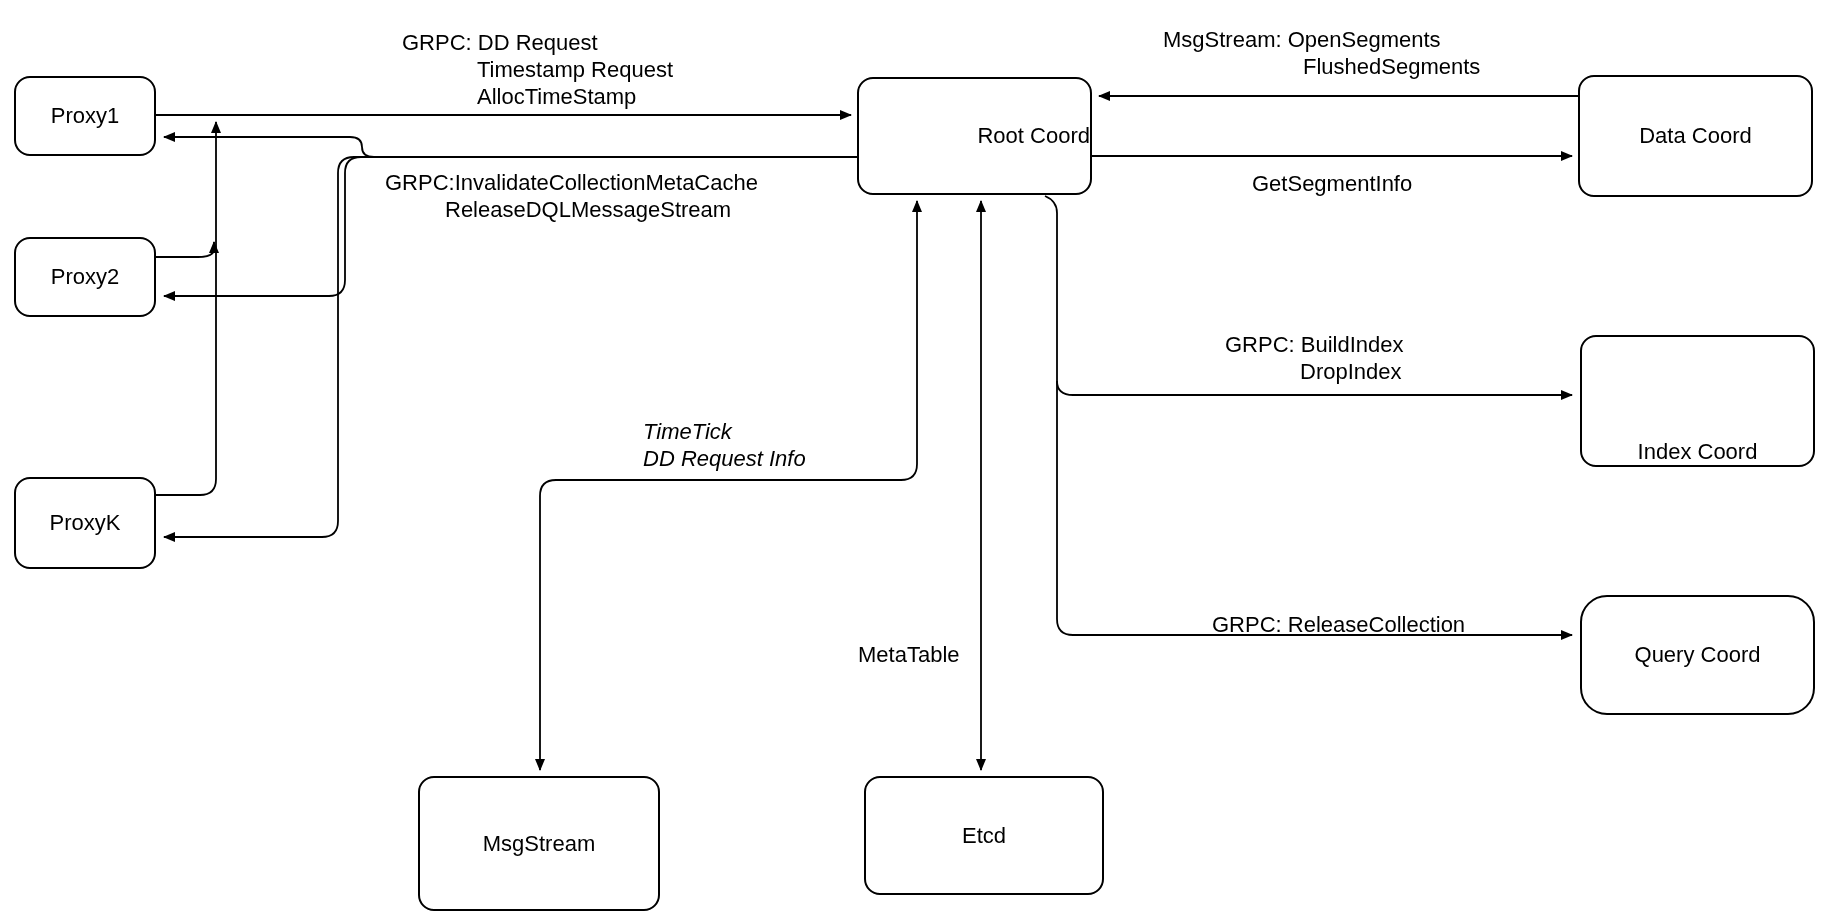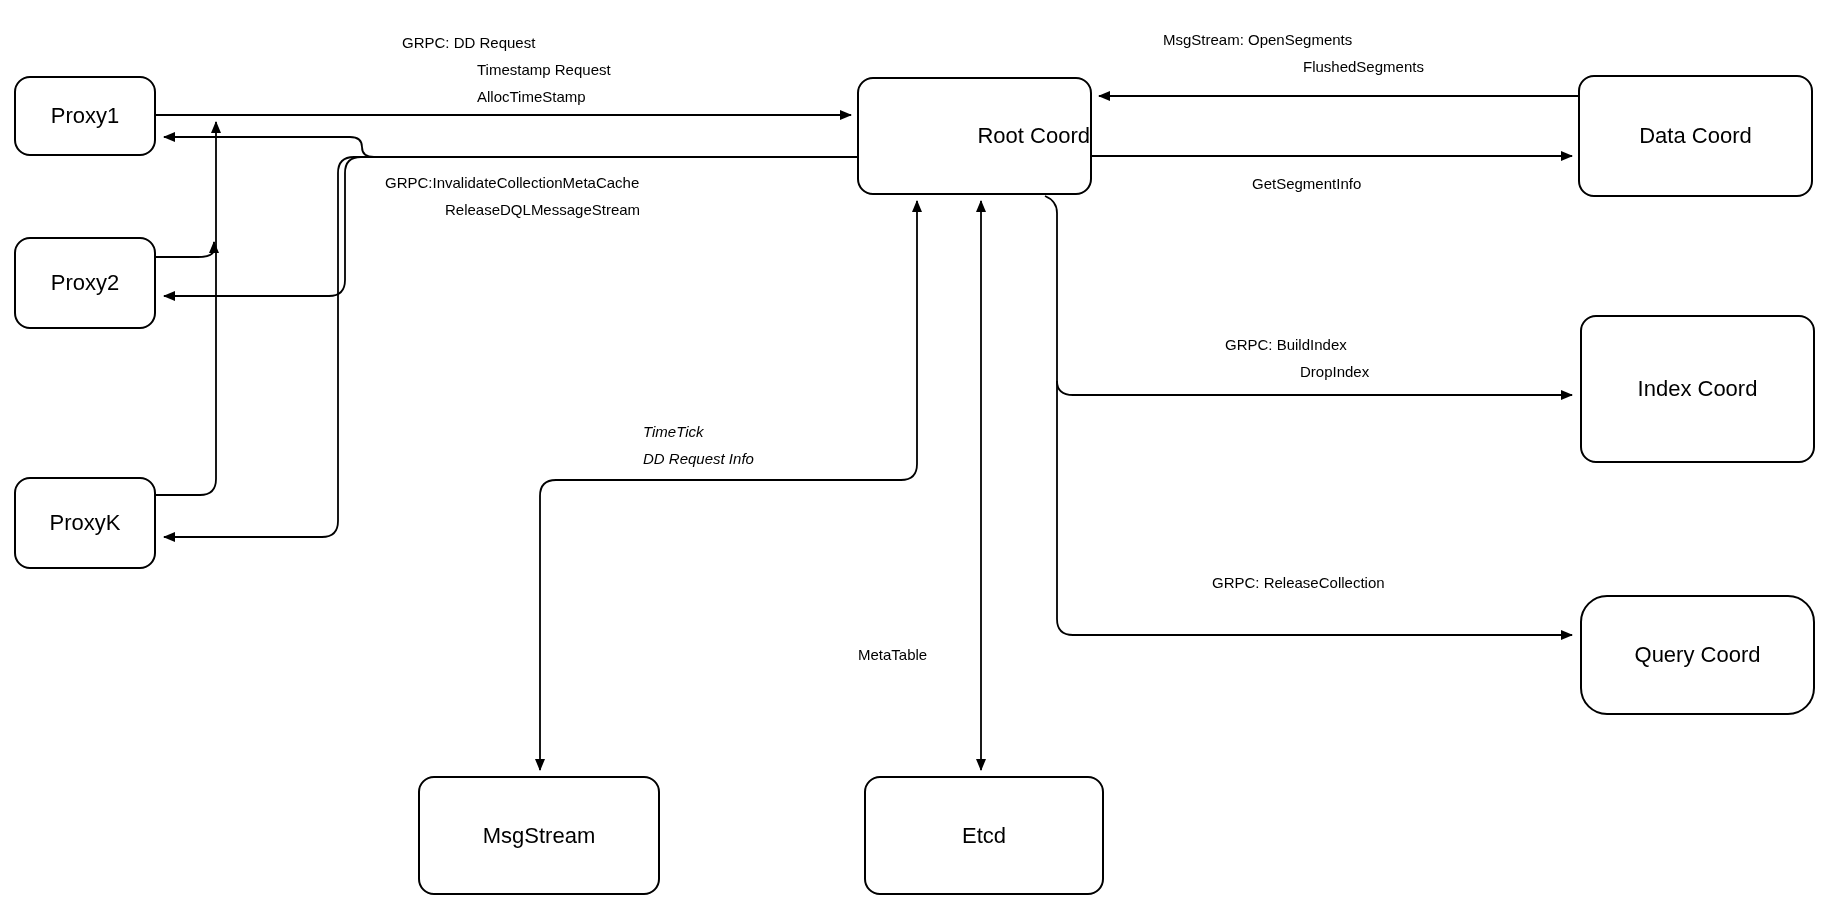--- a/index.html
+++ b/index.html
@@ -10,35 +10,35 @@
   #edges{position:absolute;left:0;top:0;width:1834px;height:914px;}
   #edges path{stroke:#000000;stroke-width:1.8;fill:none;}
   #edges .ah{fill:#000000;stroke:none;}
   .node{
     position:absolute;box-sizing:border-box;background:#ffffff;
     border:2px solid #000000;border-radius:16px;
     display:flex;align-items:center;justify-content:center;
     font-size:22px;white-space:nowrap;
   }
   #n-proxy1{left:14px;top:76px;width:142px;height:80px;}
-  #n-proxy2{left:14px;top:237px;width:142px;height:92px;}
+  #n-proxy2{left:14px;top:237px;width:142px;height:80px;}
   #n-proxyk{left:14px;top:477px;width:142px;height:92px;}
   #n-root{left:857px;top:77px;width:235px;height:118px;justify-content:flex-end;}
   #n-data{left:1578px;top:75px;width:235px;height:122px;}
-  #n-index{left:1580px;top:315px;width:235px;height:148px;}
+  #n-index{left:1580px;top:335px;width:235px;height:132px;align-items:flex-end;}
   #n-query{left:1580px;top:595px;width:235px;height:120px;border-radius:27px;}
-  #n-msgstream{left:418px;top:776px;width:242px;height:119px;}
+  #n-msgstream{left:418px;top:776px;width:242px;height:135px;}
   #n-etcd{left:864px;top:776px;width:240px;height:119px;}
-  .lbl{position:absolute;font-size:15px;line-height:27px;white-space:nowrap;}
+  .lbl{position:absolute;font-size:22px;line-height:27px;white-space:nowrap;}
   #l-ddrequest{left:402px;top:29px;}
   #l-invalidate{left:385px;top:169px;}
   #l-opensegments{left:1163px;top:26px;}
   #l-getinsert{left:1178px;top:170px;}
   #l-buildindex{left:1225px;top:331px;}
-  #l-release{left:1212px;top:569px;text-align:center;}
+  #l-release{left:1212px;top:611px;text-align:center;}
   #l-timetick{left:643px;top:418px;font-style:italic;}
   #l-metatable{left:858px;top:641px;}
   .ind60{margin-left:60px;}
   .ind74{margin-left:74px;}
   .ind75{margin-left:75px;}
   .ind140{margin-left:140px;}
 </style>
 </head>
 <body>
 

